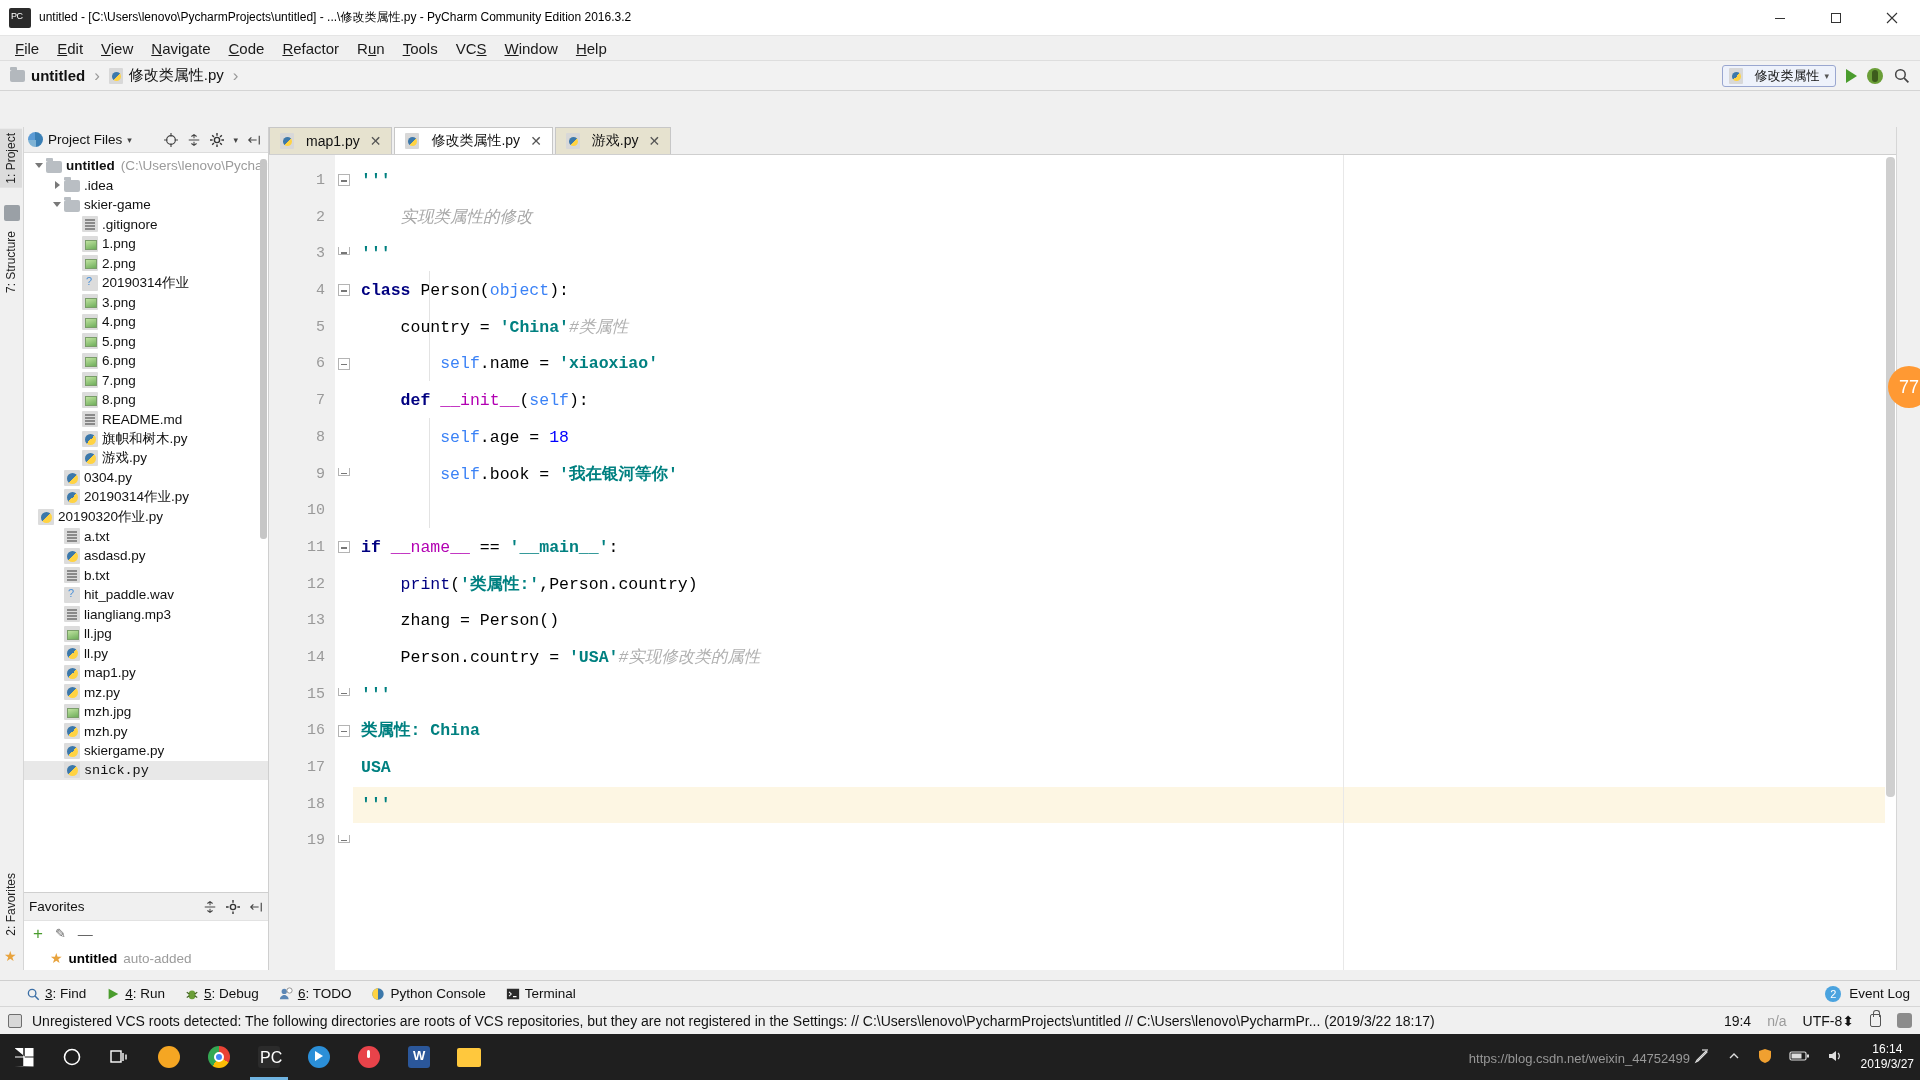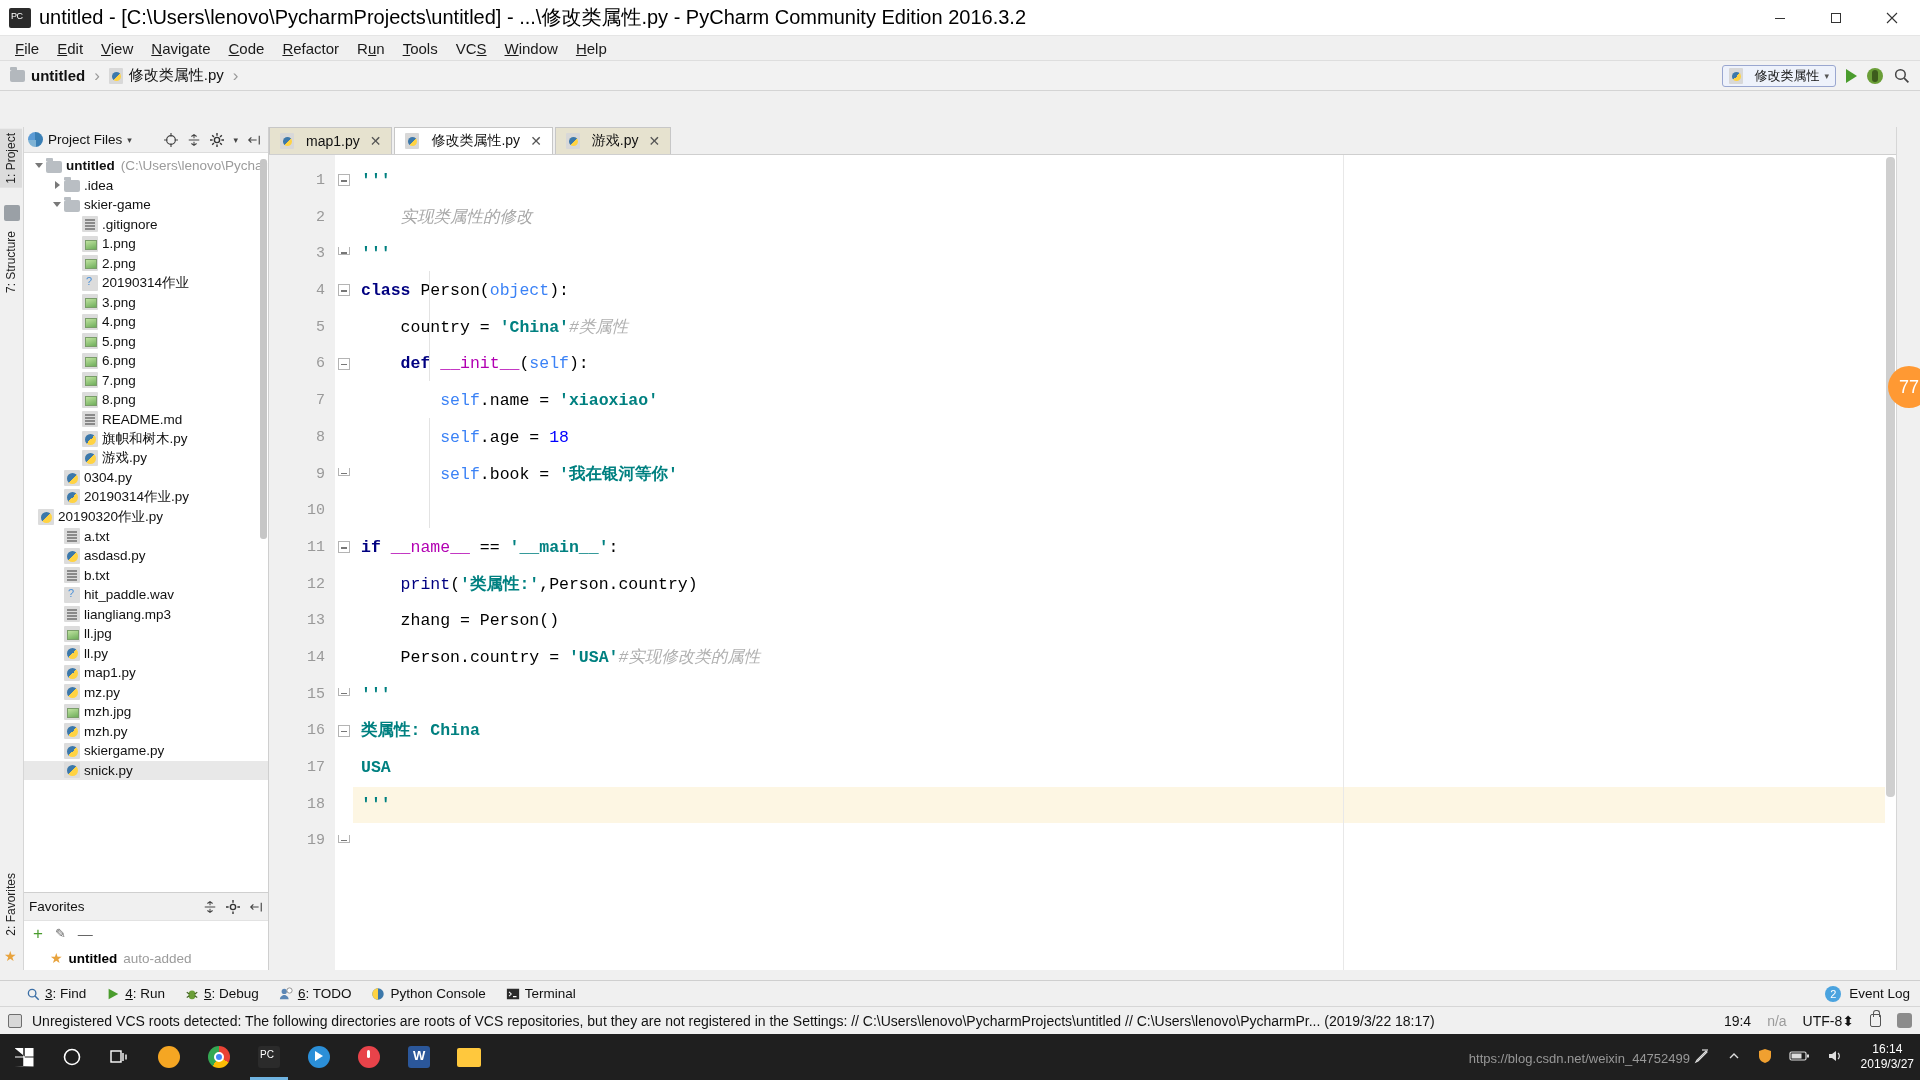--- a/index.html
+++ b/index.html
@@ -21,21 +21,21 @@
   .tb-icon {
     width: 22px; height: 20px; margin-left: 9px; margin-right: 8px;
     background: #2b2b2b; border-radius: 2px;
     position: relative; flex: 0 0 auto;
   }
   .tb-icon::after {
     content: "PC"; position: absolute; left: 2px; top: 3px;
     font-size: 9px; color: #fff; font-family: "Liberation Sans", sans-serif;
     letter-spacing: -0.5px;
   }
-  .tb-title { font-size: 20px; color: #000; white-space: nowrap; }
+  .tb-title { font-size: 12px; color: #000; white-space: nowrap; }
   .tb-spacer { flex: 1 1 auto; }
   .winbtn {
     width: 56px; height: 36px; display: flex; align-items: center; justify-content: center;
     color: #333; font-size: 16px;
   }
   .winbtn svg { display: block; }
 
   
   .menubar {
     height: 25px; background: #f0f0f0; display: flex; align-items: center;
@@ -513,21 +513,21 @@
           <div class="node" style="padding-left: 26px;">
             <span class="arrow"></span>
             <span class="ico py"></span>
             <span class="lbl">mzh.py</span>
           </div>
           <div class="node" style="padding-left: 26px;">
             <span class="arrow"></span>
             <span class="ico py"></span>
             <span class="lbl">skiergame.py</span>
           </div>
-          <div class="node sel" style="padding-left: 26px;">
+          <div class="node sel" style="padding-left: 26px; font-family: Liberation Mono, monospace;">
             <span class="arrow"></span>
             <span class="ico py"></span>
             <span class="lbl">snick.py</span>
           </div>
           <div class="tree-scroll">
           <div class="tree-thumb" style="top:6px;height:380px;"></div>
         </div>
         </div>
 
       <div class="fav">
@@ -609,22 +609,22 @@
             <div class="fold" style="top: 569.5px;"></div>
             <div class="fold" style="top: 679.6px; border-top: none; height: 8px;"></div>
           </div>
         <div class="code" id="codearea">
 
         <div class="cl"><span class="s">''</span><span class="s">'</span></div>
             <div class="cl"><span class="c" style="color:#a8a8a8;">    实现类属性的修改</span></div>
             <div class="cl"><span class="s">''</span><span class="s">'</span></div>
             <div class="cl"><span class="k">class</span> Person(<span class="self">object</span>):</div>
             <div class="cl">    country = <span class="s">'China'</span><span class="c">#类属性</span></div>
+            <div class="cl">        <span class="self">self</span>.name = <span class="s">'xiaoxiao'</span></div>
             <div class="cl">    <span class="k">def</span> <span class="dunder">__init__</span>(<span class="self">self</span>):</div>
-            <div class="cl">        <span class="self">self</span>.name = <span class="s">'xiaoxiao'</span></div>
             <div class="cl">        <span class="self">self</span>.age = <span class="n">18</span></div>
             <div class="cl">        <span class="self">self</span>.book = <span class="s">'我在银河等你'</span></div>
             <div class="cl"></div>
             <div class="cl"><span class="k">if</span> <span class="dunder">__name__</span> == <span class="s">'__main__'</span>:</div>
             <div class="cl">    <span class="fn">print</span>(<span class="s">'类属性:'</span>,Person.country)</div>
             <div class="cl">    zhang = Person()</div>
             <div class="cl">    Person.country = <span class="s">'USA'</span><span class="c">#实现修改类的属性</span></div>
             <div class="cl"><span class="s">''</span><span class="s">'</span></div>
             <div class="cl"><span class="s">类属性: China</span></div>
             <div class="cl"><span class="s">USA</span></div>
@@ -737,21 +737,21 @@
     <div class="tb-app">
         <div class="circ" style="background:#f5a623;"></div>
       </div>
     <div class="tb-app">
       <div class="circ" style="background:conic-gradient(#ea4335 0 33%,#fbbc05 33% 60%,#34a853 60% 100%);position:relative;">
         <div style="position:absolute;left:6px;top:6px;width:10px;height:10px;border-radius:50%;background:#4285f4;border:2px solid #fff;"></div>
       </div>
     </div>
     <div class="tb-app active">
       <div class="sq" style="background:#2b2b2b;position:relative;">
-        <span style="position:absolute;left:2px;top:3px;color:#fff;font-size:10px;">PC</span>
+        <span style="position:absolute;left:2px;top:3px;color:#fff;font-size:16px;">PC</span>
       </div>
     </div>
     <div class="tb-app">
       <div class="circ" style="background:#2b8fd8;position:relative;">
         <div style="position:absolute;left:7px;top:5px;width:0;height:0;border-left:8px solid #fff;border-top:5px solid transparent;border-bottom:5px solid transparent;"></div>
       </div>
     </div>
     <div class="tb-app">
       <div class="circ" style="background:#e8434a;position:relative;">
         <div style="position:absolute;left:9px;top:4px;width:3px;height:8px;background:#fff;border-radius:2px;"></div>

